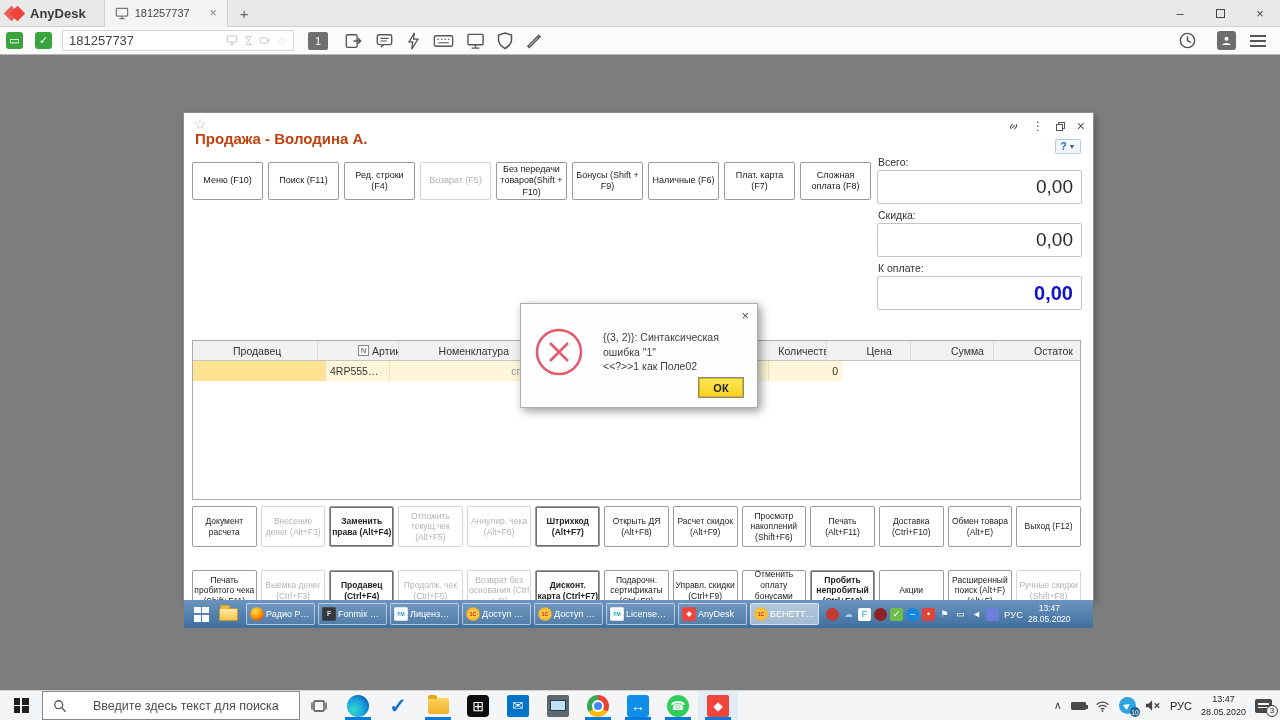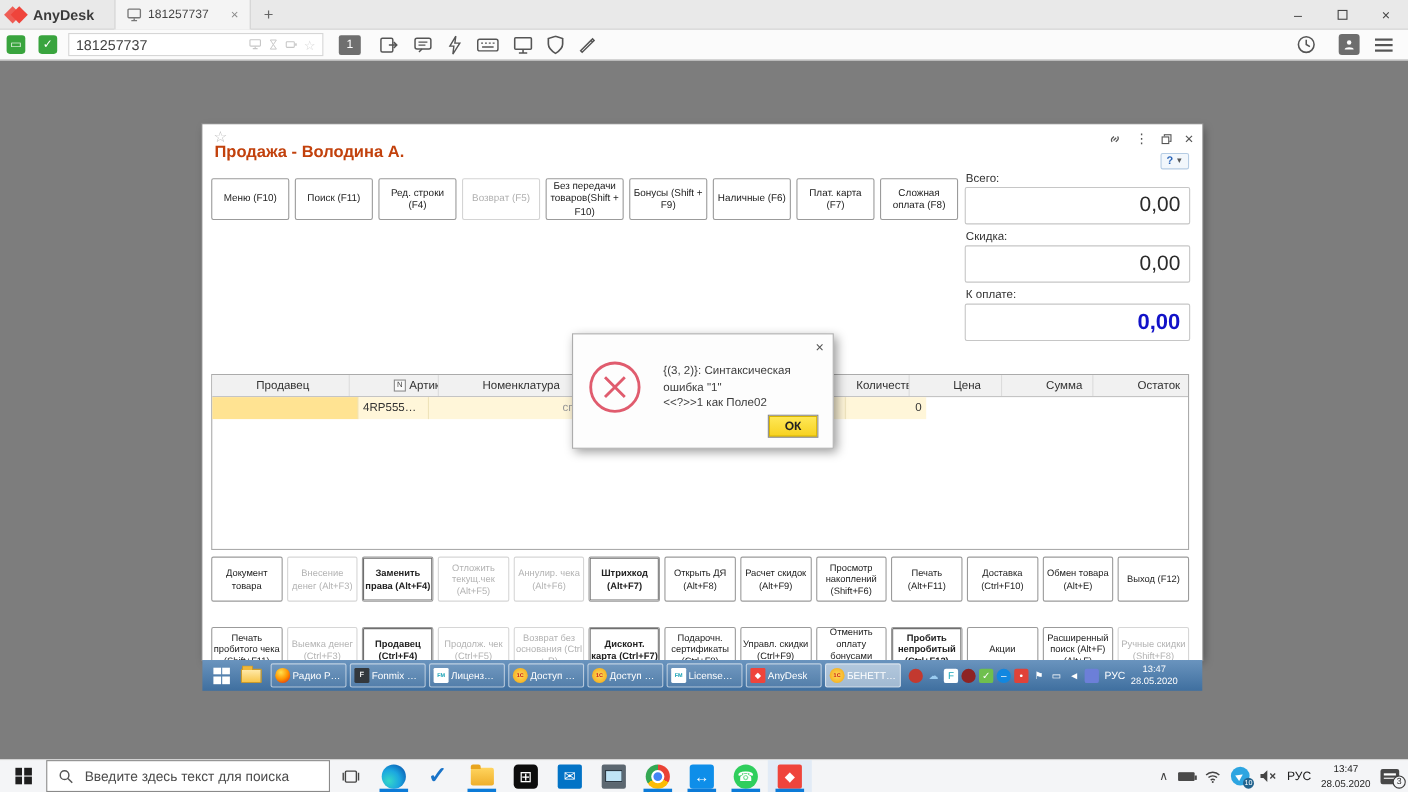--- a/index.html
+++ b/index.html
@@ -124,21 +124,21 @@
   .ic-fm{background:#fff;border-radius:2px;}
   .ic-fm::before{content:"FM";color:#14a0b4;font-weight:bold;font-size:8px;}
   .ic-onec{background:radial-gradient(#ffd95e,#f2a50c);border-radius:50%;}
   .ic-onec::before{content:"1С";color:#c91a1a;font-weight:bold;font-size:8px;}
 
   
   .ltask{position:absolute;left:0;top:690px;width:1280px;height:30px;background:#f4f5f7;border-top:1px solid #d3d3d3;display:flex;align-items:stretch;}
   .l-start{width:42px;display:flex;align-items:center;justify-content:center;}
   .l-start .flag i{background:#1f1f1f;}
   .search{width:258px;background:#fff;border:1px solid #8a8a8a;display:flex;align-items:center;gap:8px;padding:0 10px;}
-  .search input{border:none;outline:none;font-size:12.5px;color:#333;width:200px;background:transparent;}
+  .search input{border:none;outline:none;font-size:12.5px;color:#333;width:200px;background:transparent;margin-left:16px;}
   .search input::placeholder{color:#4c4c4c;}
   .tview{width:38px;display:flex;align-items:center;justify-content:center;}
   .l-apps{display:flex;}
   .l-app{width:40px;display:flex;align-items:center;justify-content:center;position:relative;}
   .l-app.open::after{content:"";position:absolute;bottom:0;left:7px;width:26px;height:3px;background:#0c7bd8;}
   .l-app.active{background:#e2ebf6;}
   .l-tray{margin-left:auto;display:flex;align-items:center;gap:9px;padding-right:8px;}
   .chev{color:#444;font-size:11px;}
   .batt{width:15px;height:8px;border:1px solid #4a4a4a;border-radius:1px;position:relative;background:#4a4a4a;}
   .batt::after{content:"";position:absolute;right:-3px;top:2px;width:2px;height:4px;background:#4a4a4a;}
@@ -355,21 +355,21 @@
         <div class="td num w5">1,000</div>
         <div class="td num w6"></div>
         <div class="td num w7"></div>
         <div class="td num w8">0</div>
       </div>
     </div>
 
     <div class="grid-btns r1">
 
         <button class="gbtn">
-          <span>Документ товара</span>
+          <span>Документ расчета</span>
         </button>
 
         <button class="gbtn disabled">
           <span>Внесение денег (Alt+F3)</span>
         </button>
 
         <button class="gbtn strong">
           <span>Заменить права (Alt+F4)</span>
         </button>
 

